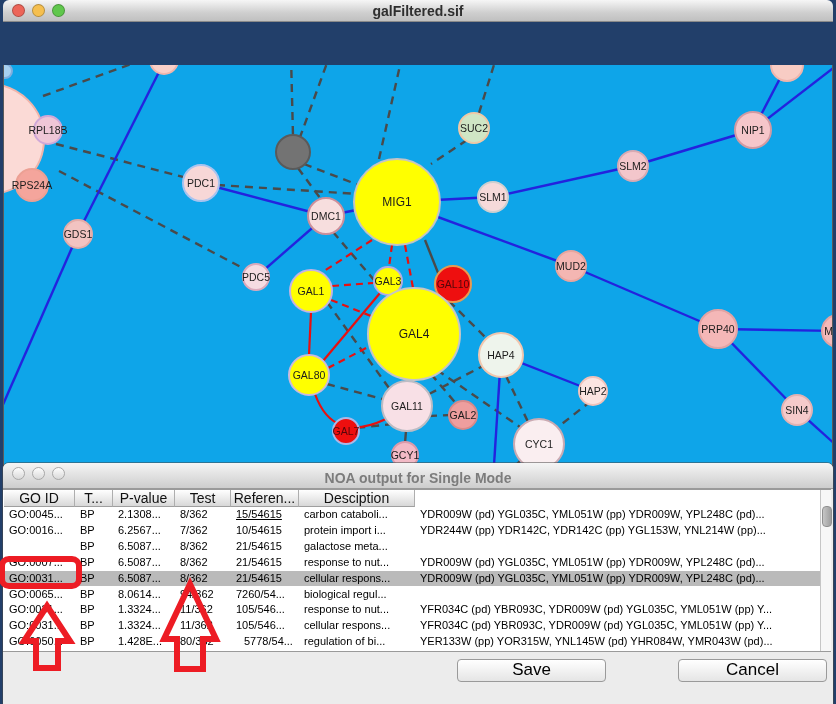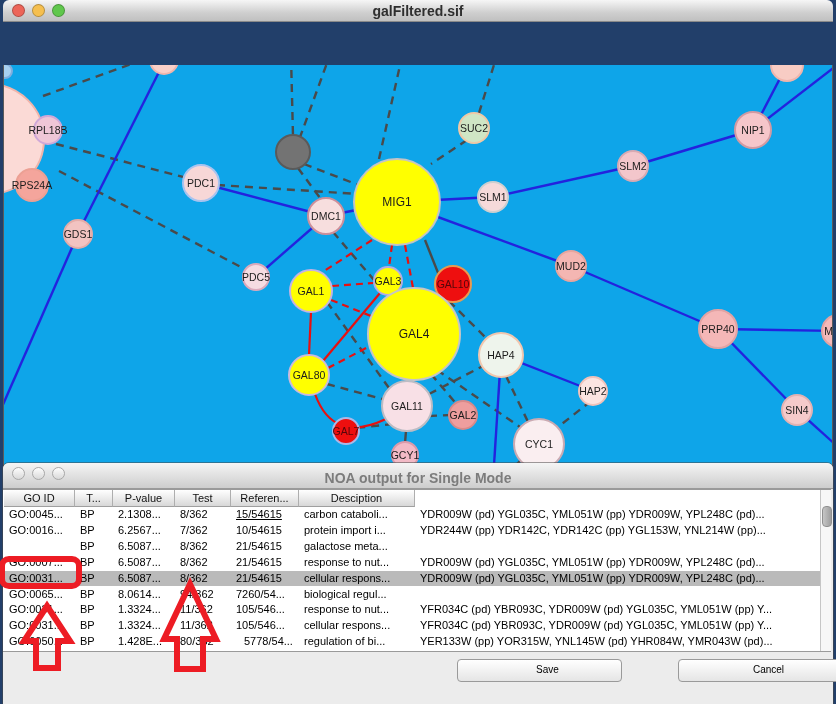--- a/index.html
+++ b/index.html
@@ -22,33 +22,33 @@
     border-radius:6px 6px 0 0;box-shadow:0 0 0 1px #49494988;}
   #w2bar{position:absolute;left:0;top:0;width:100%;height:25px;
     background:linear-gradient(#f5f5f5,#cdcdcd);border-bottom:1px solid #9a9a9a;
     border-radius:6px 6px 0 0;}
   #w2bar .titletext{top:7px;color:#7c7c7c;font-weight:bold;}
   .light.inactive{background:linear-gradient(#fdfdfd,#d9d9d9);border:1px solid #a8a8a8;}
   #tablearea{position:absolute;left:0;top:26px;width:828px;height:161px;background:#fff;
     border:1px solid #9a9a9a;border-left:none;border-right:none;}
   .hcell{position:absolute;top:0;height:17px;box-sizing:border-box;
     background:linear-gradient(#ffffff,#d8d8d8);border-right:1px solid #aeaeae;
-    border-bottom:1px solid #9f9f9f;font-size:11px;color:#111;
+    border-bottom:1px solid #9f9f9f;font-size:14px;color:#111;
     text-align:center;line-height:17px;white-space:nowrap;overflow:hidden;}
   .trow{position:absolute;left:0;width:817px;height:15.9px;}
   .trow.sel{background:#bababa;}
   .tcell{position:absolute;top:0;height:15.9px;line-height:15.9px;font-size:11px;color:#000;
     padding-left:5px;white-space:nowrap;overflow:hidden;}
   #vscroll{position:absolute;left:817px;top:0;width:11px;height:161px;
     background:#f7f7f7;border-left:1px solid #c6c6c6;box-sizing:border-box;}
   #vthumb{position:absolute;left:1px;top:16px;width:8px;height:19px;border-radius:4px;
     background:linear-gradient(90deg,#c6c6c6,#9e9e9e);border:1px solid #909090;}
   .btn{position:absolute;top:196px;width:147px;height:21px;border:1px solid #9a9a9a;
     border-radius:4px;background:linear-gradient(#ffffff,#e5e5e5);
-    font-size:10px;color:#000;text-align:center;line-height:20px;padding-left:16px;}
+    font-size:17px;color:#000;text-align:center;line-height:20px;}
   #savebtn{left:454px;} #cancelbtn{left:675px;}
   #ann{position:absolute;left:0;top:0;z-index:50;pointer-events:none;}
   svg{display:block;}
 </style>
 </head>
 <body>
 
 <div class="win" id="win1">
   <div class="titlebar">
     <div class="lights" id="w1lights">

